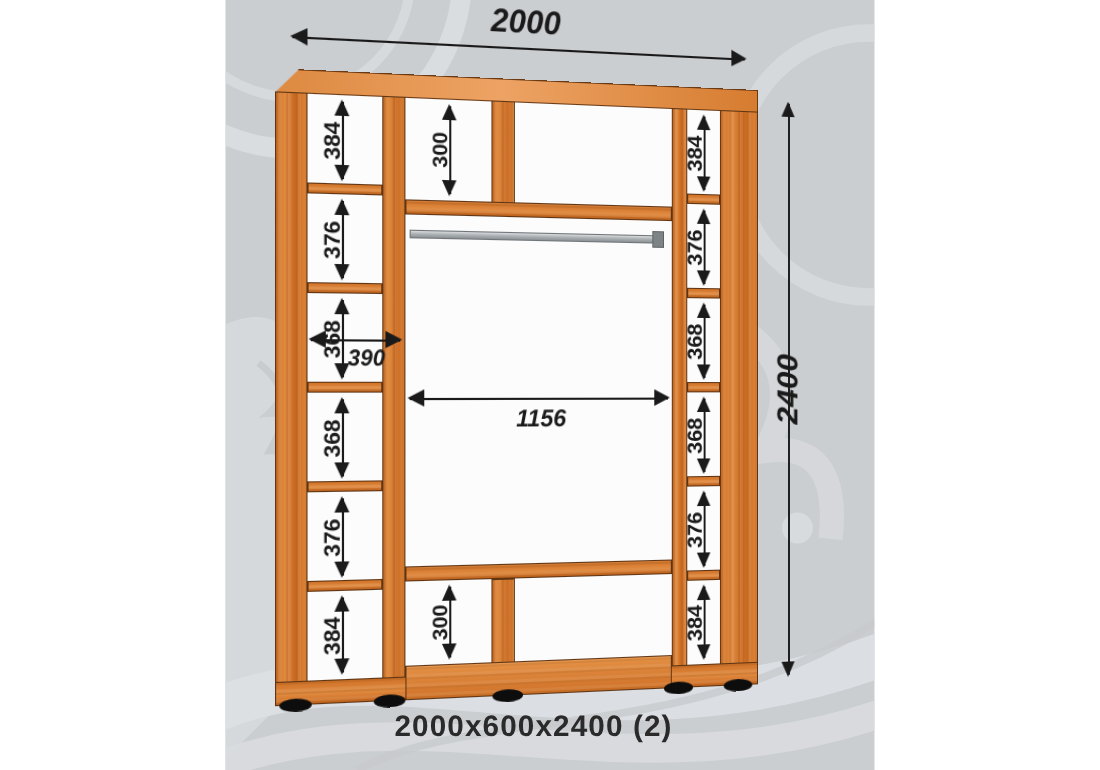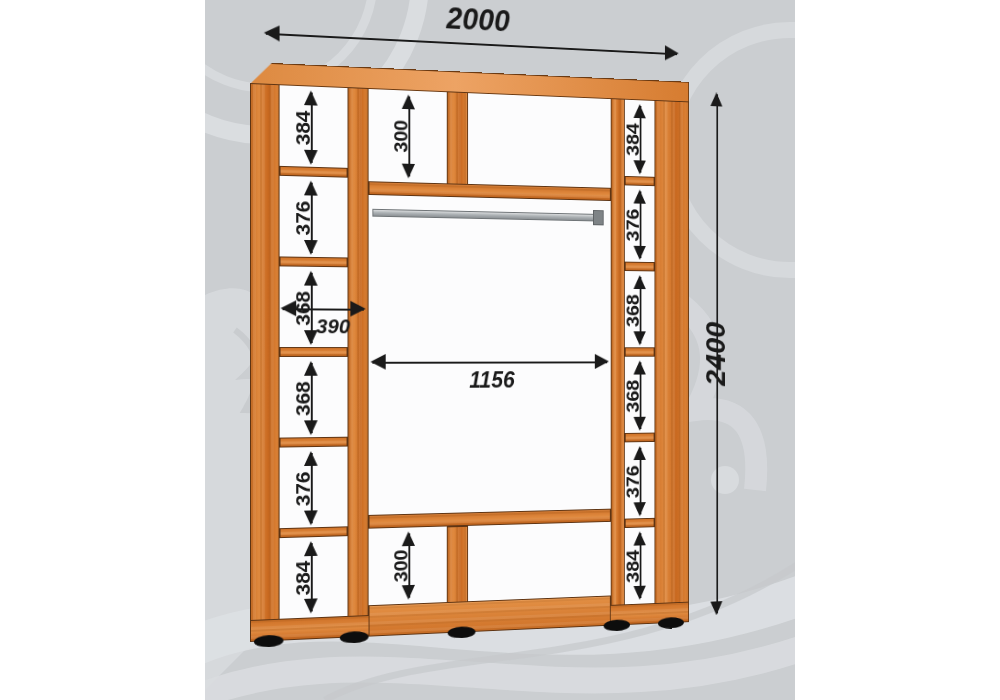--- a/index.html
+++ b/index.html
@@ -204,14 +204,15 @@
       <span class="hlab hlab-above" style="font-size:31px;">2000</span>
       </div>
 
     <div class="vdim" style="left:508px;top:12px;height:560px;">
       <i class="vu"></i>
         <i class="vd"></i>
       <span class="vlab" style="transform:translate(-34px,-50%) rotate(-90deg);font-size:31px;font-style:italic;">2400</span>
       </div>
   </div>
 
+  <div id="caption">2000x600x2400 (2)</div>
 
 </div>
 
 </body></html>

